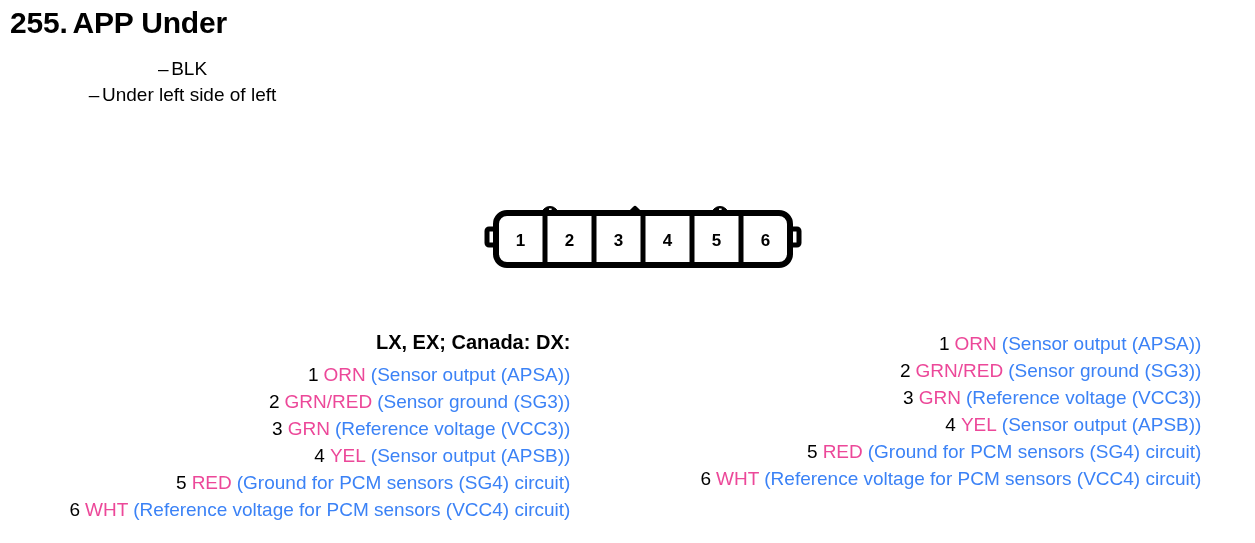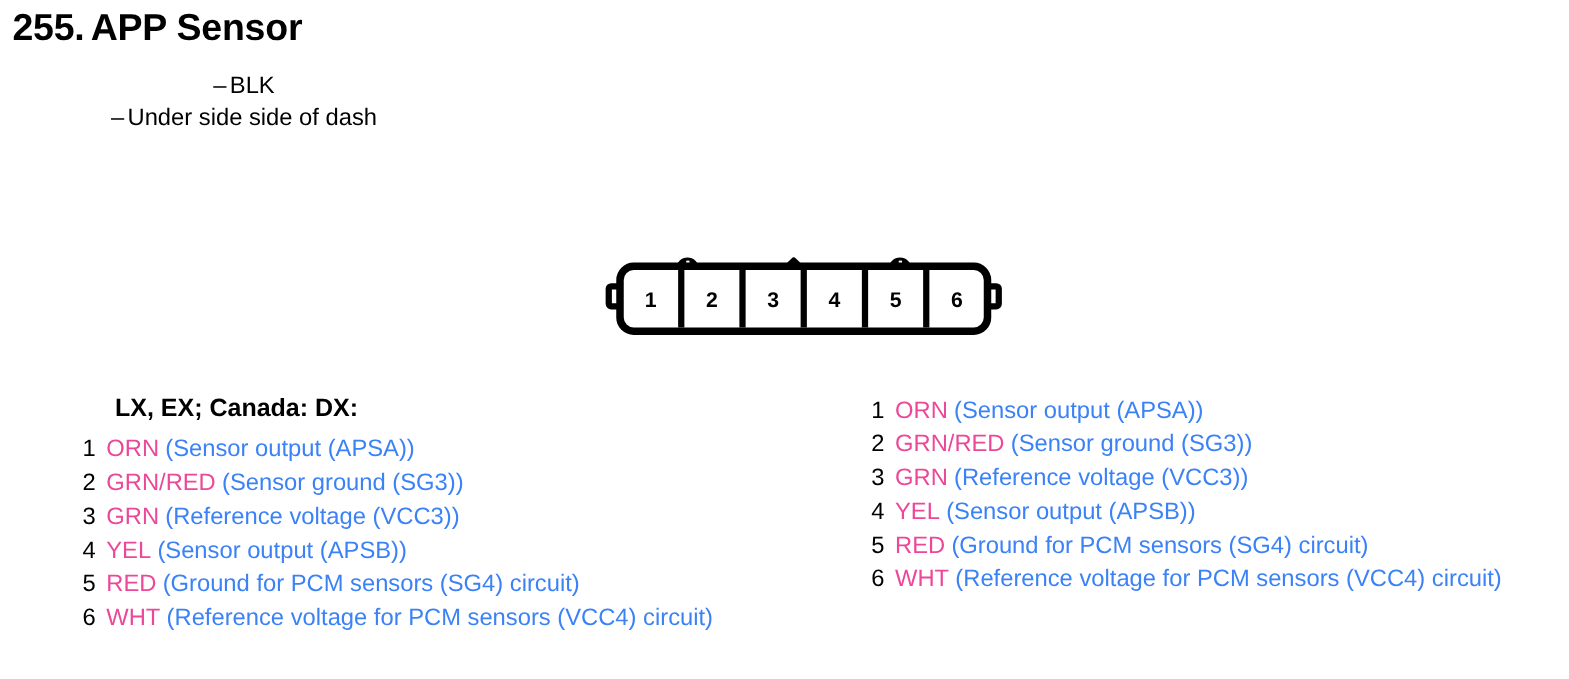--- a/index.html
+++ b/index.html
@@ -66,21 +66,22 @@
     font-size: 17px;
     font-weight: bold;
     fill: #000000;
     text-anchor: middle;
     dominant-baseline: central;
   }
 
   
   .pin-column {
     position: absolute;
-    top: 315px;
+    top: 330px;
+    text-align: right;
   }
   #column-left  { left: 66px; }
   #column-right { left: 697px; }
 
   .column-heading {
     font-size: 20px;
     font-weight: bold;
     white-space: nowrap;
     margin: 0 0 7px 26px;
     line-height: 24px;
@@ -107,26 +108,26 @@
   }
   .pin-desc {
     color: #3b82f6;
     margin-left: 5px;
   }
 </style>
 </head>
 <body>
 
 <div id="page-title">
-  <span class="num">255.</span><span>APP Sensor</span>
+  <span class="num">255.</span><span>APP Under</span>
 </div>
 
 <ul id="spec-list">
     <li><span class="dash">–</span><span>BLK</span></li>
-    <li><span class="dash">–</span><span>Under side side of dash</span></li>
+    <li><span class="dash">–</span><span>Under left side of left</span></li>
   </ul>
 
 <div id="connector-diagram">
   <svg width="320" height="82" viewBox="0 0 320 82" xmlns="http://www.w3.org/2000/svg">
 
     <g>
       <path d="M 58.5 22 a 8.5 8.5 0 0 1 17 0 L 75.5 34 L 58.5 34 Z" fill="#000000" stroke="#000000" stroke-width="1"></path>
       <rect x="66" y="15.5" width="2.6" height="9" fill="#ffffff"></rect>
     </g>
 

